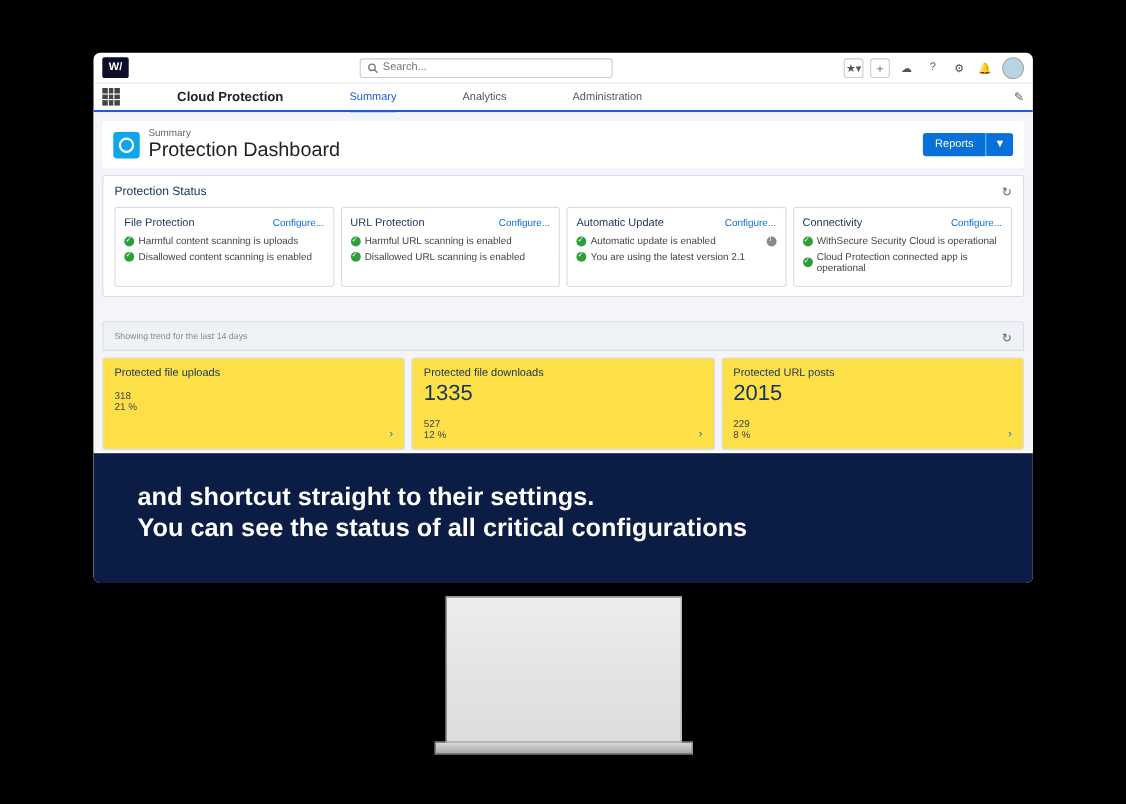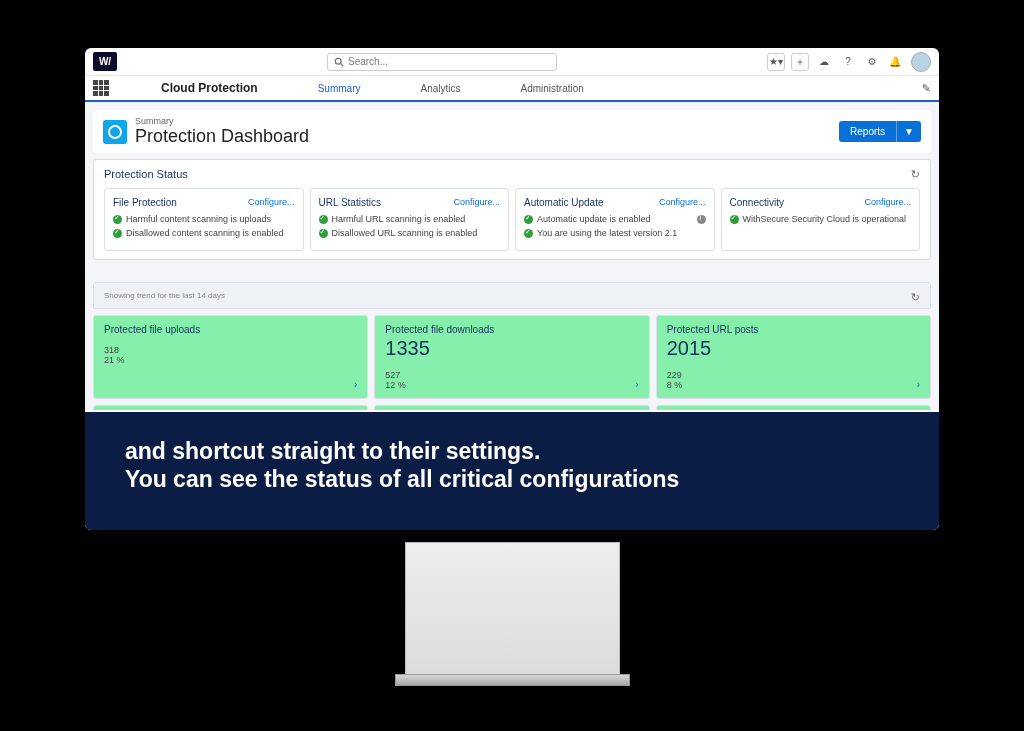--- a/index.html
+++ b/index.html
@@ -191,21 +191,21 @@
   padding: 8px 10px;
   position: relative;
 }
 .stats-header .t { font-size: 10px; color: #16325c; }
 .stats-header .s { font-size: 8px; color: #888; }
 .stats-grid { display: grid; grid-template-columns: repeat(3, 1fr); gap: 6px; margin-top: 6px; }
 .stat-card {
   border: 1px solid #d8dde6;
   border-radius: 3px;
   padding: 8px 10px;
-  background: #86efac;
+  background: #fde047;
   position: relative;
 }
 .stat-card h5 { font-size: 10px; color: #16325c; font-weight: 400; margin-bottom: 2px;}
 .stat-card .big { font-size: 20px; color: #16325c; font-weight: 400; }
 .stat-card .small { font-size: 9px; color: #444; margin-top: 10px;}
 .stat-arrow { position: absolute; right: 10px; bottom: 8px; color: #0870d8; font-size: 10px;}
 .banner {
   position: absolute;
   bottom: 0;
   left: 0;
@@ -287,21 +287,21 @@
           <div class="status-line">
               <span class="check-icon"></span>
               <span>Harmful content scanning is uploads</span>
             </div>
           <div class="status-line">
               <span class="check-icon"></span>
               <span>Disallowed content scanning is enabled</span>
             </div>
         </div>
         <div class="status-card">
-          <h4>URL Statistics</h4>
+          <h4>URL Protection</h4>
           <span class="cfg">Configure...</span>
           <div class="status-line">
               <span class="check-icon"></span>
               <span>Harmful URL scanning is enabled</span>
             </div>
           <div class="status-line">
               <span class="check-icon"></span>
               <span>Disallowed URL scanning is enabled</span>
             </div>
         </div>
@@ -317,20 +317,24 @@
               <span class="check-icon"></span>
               <span>You are using the latest version 2.1</span>
             </div>
         </div>
         <div class="status-card">
           <h4>Connectivity</h4>
           <span class="cfg">Configure...</span>
           <div class="status-line">
               <span class="check-icon"></span>
               <span>WithSecure Security Cloud is operational</span>
+            </div>
+          <div class="status-line">
+              <span class="check-icon"></span>
+              <span>Cloud Protection connected app is operational</span>
             </div>
         </div>
       </div>
     </div>
 
     <div class="stats-header">
       <div class="s">Showing trend for the last 14 days</div>
       <div class="refresh-icon">↻</div>
     </div>
     <div class="stats-grid">

